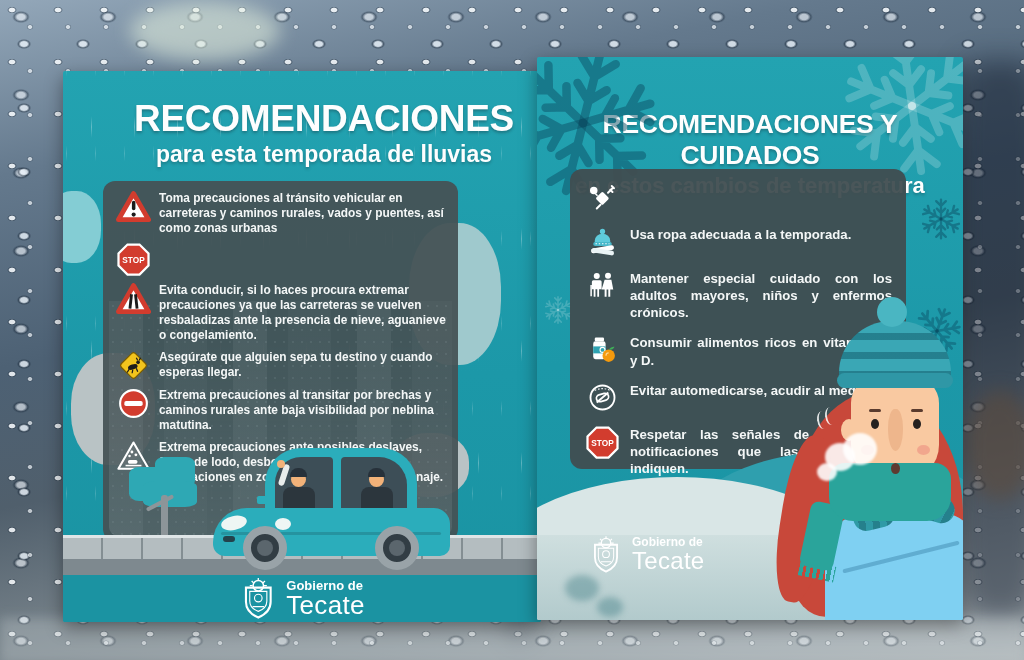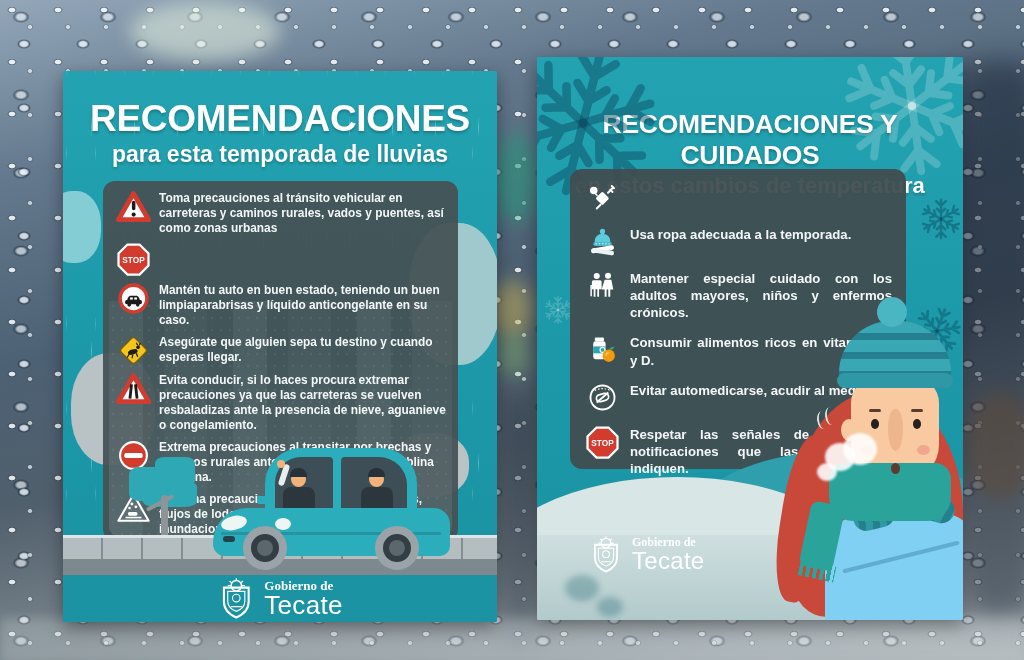--- a/index.html
+++ b/index.html
@@ -31,26 +31,26 @@
     box-shadow:0 6px 18px rgba(0,0,0,.38);}
   .poster h1{margin:0;text-align:center;color:#fdfefe;font-weight:bold;letter-spacing:-.3px;
     text-shadow:0 2px 3px rgba(20,40,48,.35);}
   .poster h2{margin:0;text-align:center;color:#fdfefe;font-weight:bold;
     text-shadow:0 2px 3px rgba(20,40,48,.3);}
   .panel{position:absolute;border-radius:12px;background:rgba(69,82,85,.94);}
   .row{display:flex;align-items:flex-start;}
   .row p{margin:0;color:#f4f7f7;font-weight:bold;}
   .iconcell{flex:0 0 44px;display:flex;justify-content:center;}
   .logo{position:absolute;display:flex;align-items:center;gap:9px;color:#fff;}
-  .logo .l1{display:block;font-size:13px;font-weight:bold;line-height:1;font-family:Liberation Serif, serif;}
+  .logo .l1{display:block;font-size:13px;font-weight:bold;line-height:1;}
   .logo .l2{display:block;font-size:26px;font-weight:normal;line-height:1.05;letter-spacing:.3px;}
   svg text{font-family:"Liberation Sans","DejaVu Sans",sans-serif;}
 
   
-  .poster-left{left:63px;top:71px;width:434px;height:551px;}
+  .poster-left{left:63px;top:71px;width:434px;height:551px;padding-left:44px;}
   .streaks{position:absolute;inset:0;pointer-events:none;
     background-image:
       radial-gradient(ellipse 1.3px 15px at 50% 50%, rgba(255,255,255,.30), transparent 72%),
       radial-gradient(ellipse 1px 11px at 50% 50%, rgba(255,255,255,.18), transparent 72%);
     background-size:43px 112px,29px 85px;background-position:7px 0,18px 40px;}
   .poster-left h1{margin-top:27px;font-size:37px;}
   .poster-left h2{font-size:23px;margin-top:1px;}
   .lp-cloud{position:absolute;background:#b9c3c5;border-radius:45%;}
   .lp-cloud.c1{left:8px;top:282px;width:84px;height:112px;}
   .lp-cloud.c2{left:346px;top:152px;width:92px;height:142px;background:#9fc9cd;}
@@ -236,56 +236,42 @@
 
         <div class="row">
           <span class="iconcell">
             <svg viewBox="0 0 44 44" width="33" height="33">
                 <polygon points="14,2 30,2 42,14 42,30 30,42 14,42 2,30 2,14" fill="#d23c2e" stroke="#ffffff" stroke-width="3"></polygon>
                 <text x="22" y="26.5" text-anchor="middle" font-size="11" font-weight="bold" fill="#ffffff">STOP</text>
               </svg>
           </span>
         </div>
 
-        <div class="row">
-          <span class="iconcell">
-            <svg viewBox="0 0 44 44" width="31" height="31">
-                <circle cx="22" cy="22" r="19" fill="#ffffff" stroke="#d23c2e" stroke-width="5"></circle>
-                <path d="M13 25 c0-4 3-7 5-7 h8 c2 0 5 3 5 7 z" fill="#1c1c1c"></path>
-                <rect x="10" y="24" width="24" height="6" rx="2.5" fill="#1c1c1c"></rect>
-                <circle cx="16" cy="31" r="2.6" fill="#1c1c1c"></circle>
-                <circle cx="28" cy="31" r="2.6" fill="#1c1c1c"></circle>
-                <rect x="17" y="20.5" width="4" height="3" fill="#ffffff"></rect>
-                <rect x="23" y="20.5" width="4" height="3" fill="#ffffff"></rect>
-              </svg>
-          </span>
-          <p>Mantén tu auto en buen estado, teniendo un buen limpiaparabrisas y líquido anticongelante en su caso.</p>
+
+        <div class="row">
+          <span class="iconcell">
+            <svg viewBox="0 0 44 40" width="35" height="32">
+                <path d="M22 3 L41 36 H3 Z" fill="#ffffff" stroke="#d23c2e" stroke-width="6" stroke-linejoin="round"></path>
+                <path d="M17.5 32 L19.5 14" stroke="#1c1c1c" stroke-width="3.6"></path>
+                <path d="M26.5 32 L24.5 14" stroke="#1c1c1c" stroke-width="3.6"></path>
+              </svg>
+          </span>
+          <p>Evita conducir, si lo haces procura extremar precauciones ya que las carreteras se vuelven resbaladizas ante la presencia de nieve, aguanieve o congelamiento.</p>
         </div>
 
         <div class="row">
           <span class="iconcell">
             <svg viewBox="0 0 44 44" width="31" height="31">
                 <rect x="8" y="8" width="28" height="28" rx="4" fill="#f3c51d" stroke="#7a5c00" stroke-width="1.6" transform="rotate(45 22 22)"></rect>
                 <ellipse cx="21" cy="24" rx="7" ry="3.6" fill="#1c1c1c" transform="rotate(-18 21 24)"></ellipse>
                 <circle cx="28.5" cy="17.5" r="2.6" fill="#1c1c1c"></circle>
                 <path d="M28 15 l-2 -4 M30 15 l2 -4 M16 27 l-3 5 M21 28 l-1 5 M26 26 l2 5" stroke="#1c1c1c" stroke-width="1.8" fill="none"></path>
               </svg>
           </span>
           <p>Asegúrate que alguien sepa tu destino y cuando esperas llegar.</p>
-        </div>
-
-        <div class="row">
-          <span class="iconcell">
-            <svg viewBox="0 0 44 40" width="35" height="32">
-                <path d="M22 3 L41 36 H3 Z" fill="#ffffff" stroke="#d23c2e" stroke-width="6" stroke-linejoin="round"></path>
-                <path d="M17.5 32 L19.5 14" stroke="#1c1c1c" stroke-width="3.6"></path>
-                <path d="M26.5 32 L24.5 14" stroke="#1c1c1c" stroke-width="3.6"></path>
-              </svg>
-          </span>
-          <p>Evita conducir, si lo haces procura extremar precauciones ya que las carreteras se vuelven resbaladizas ante la presencia de nieve, aguanieve o congelamiento.</p>
         </div>
 
         <div class="row">
           <span class="iconcell">
             <svg viewBox="0 0 44 44" width="31" height="31">
                 <circle cx="22" cy="22" r="19" fill="#d23c2e" stroke="#ffffff" stroke-width="3"></circle>
                 <rect x="9" y="18.5" width="26" height="7" rx="2.5" fill="#ffffff"></rect>
               </svg>
           </span>
           <p>Extrema precauciones al transitar por brechas y caminos rurales ante baja visibilidad por neblina matutina.</p>

